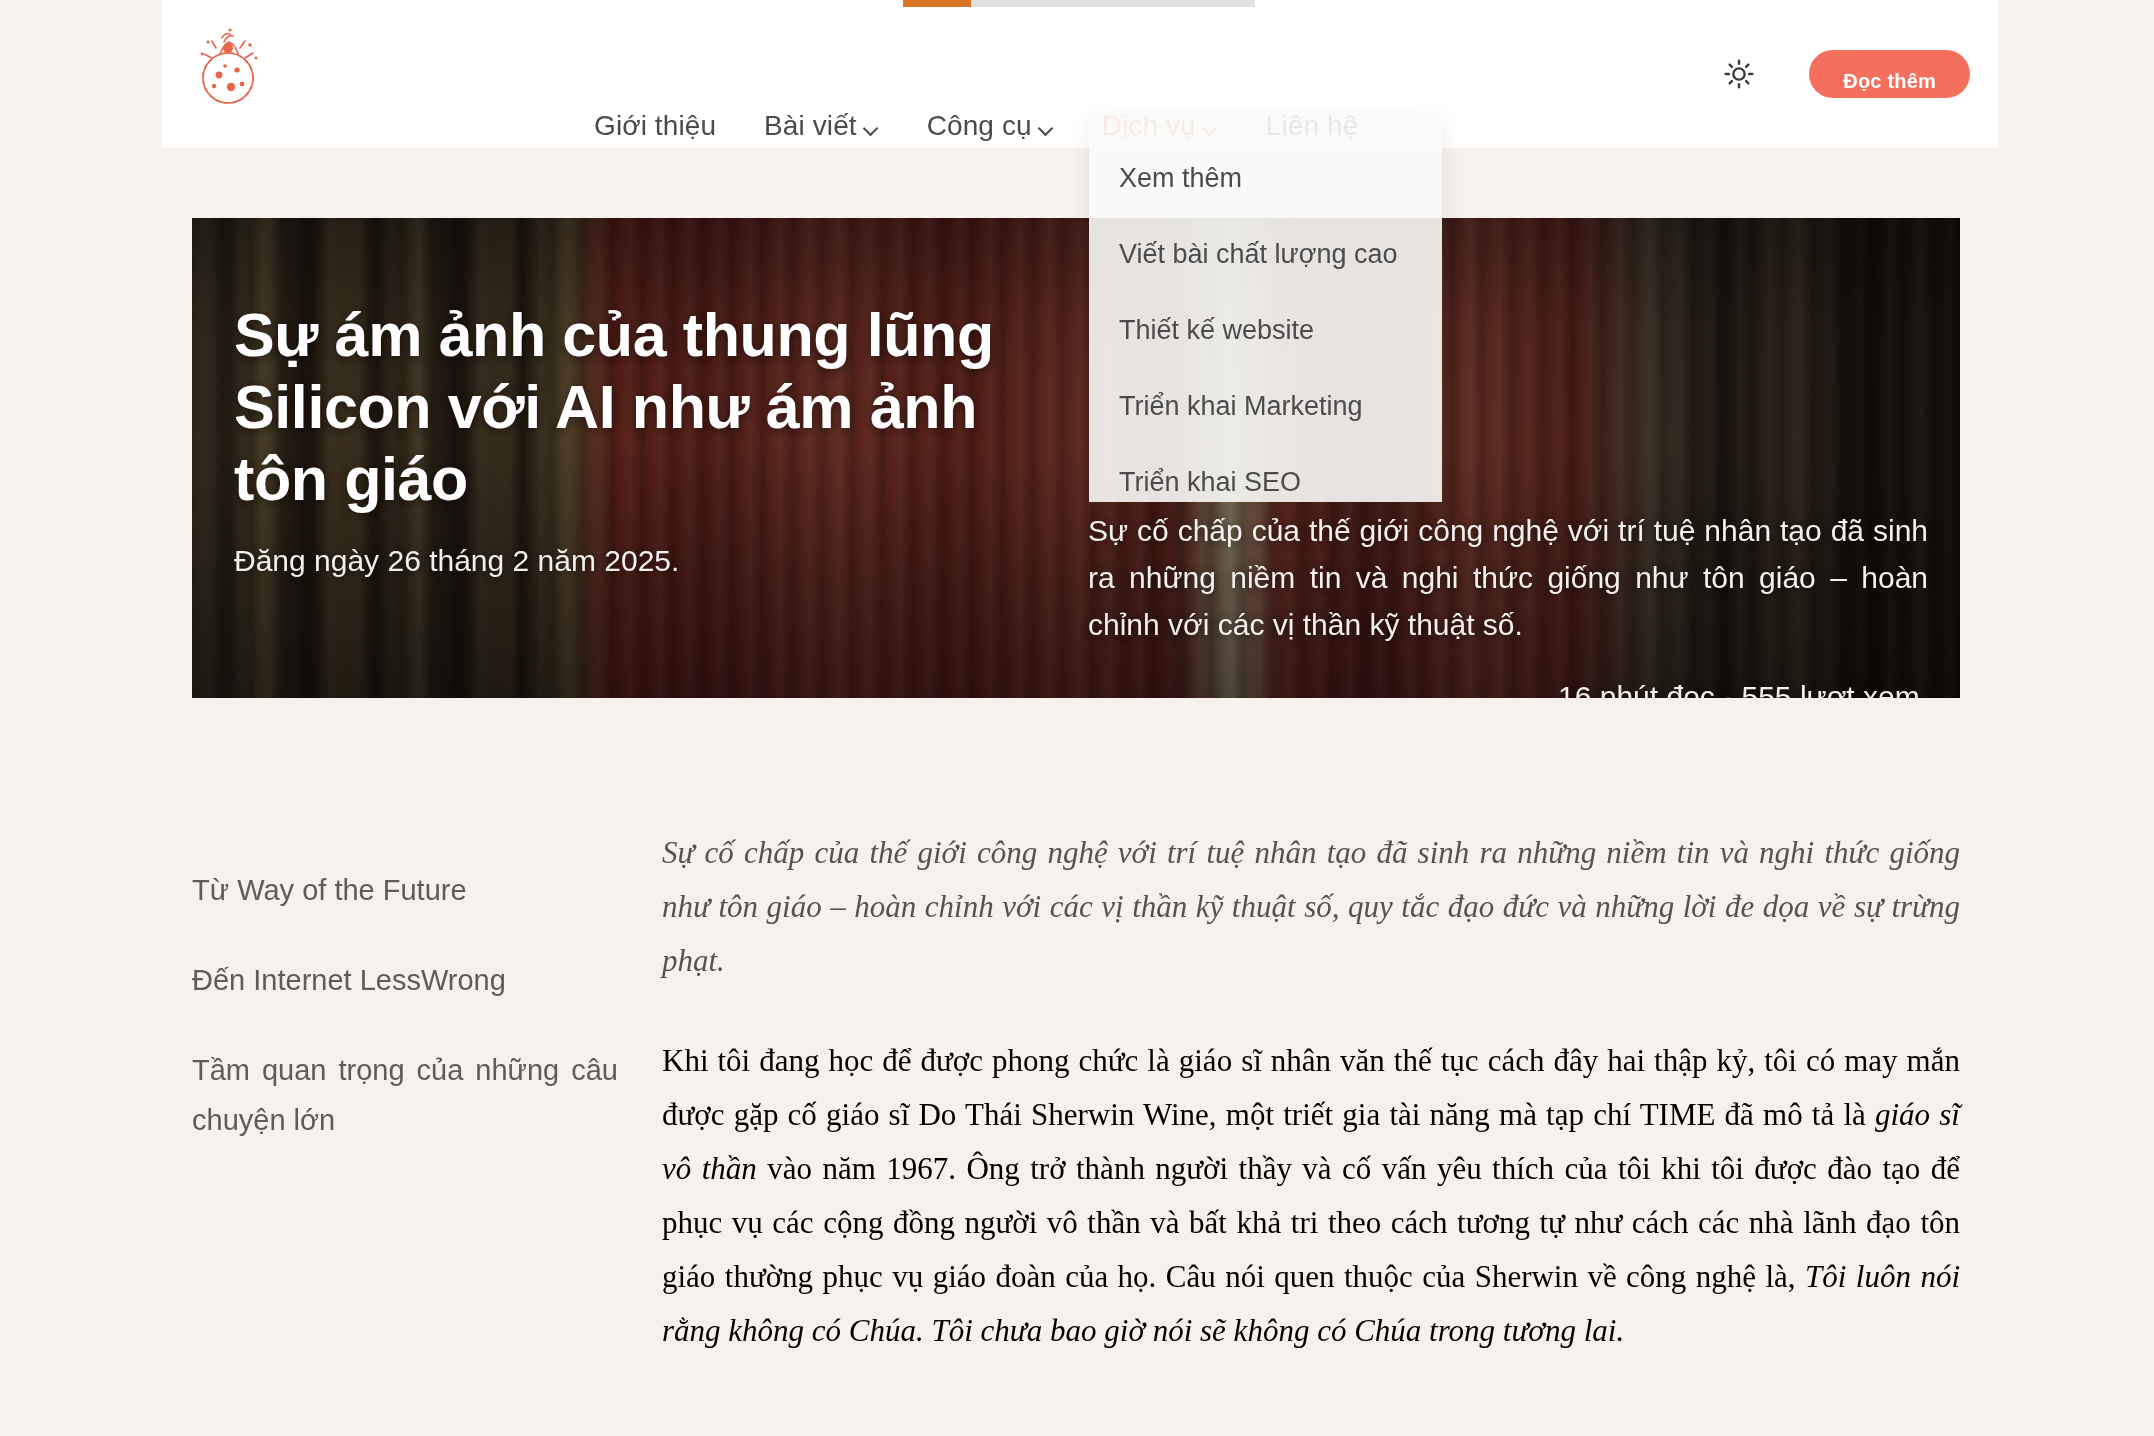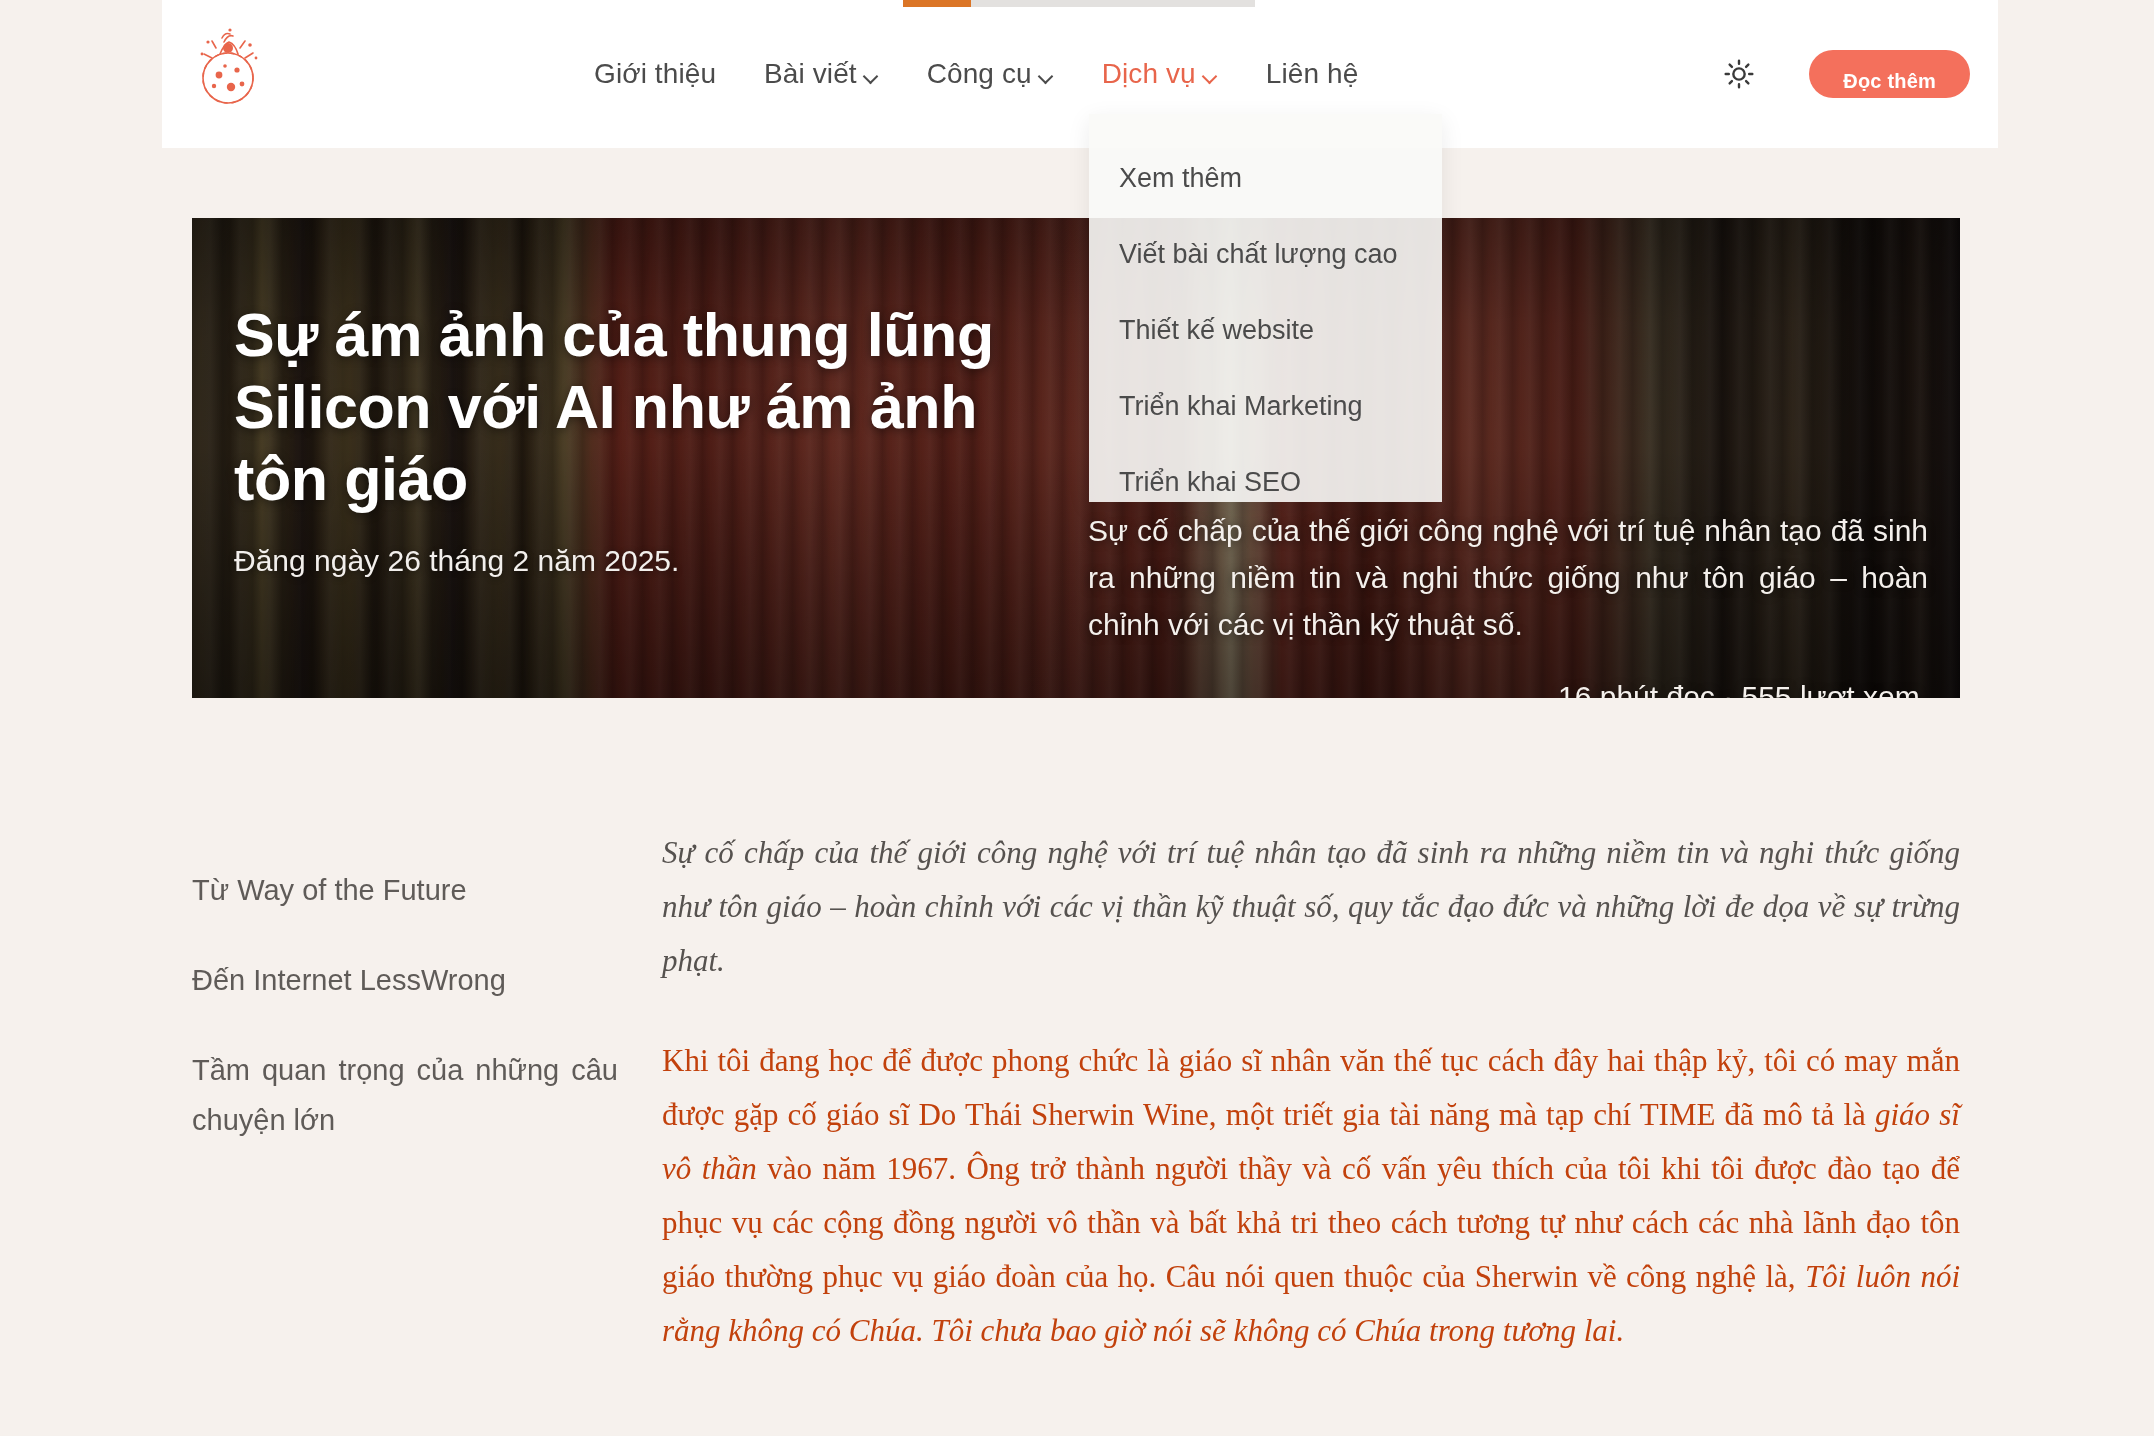--- a/index.html
+++ b/index.html
@@ -57,21 +57,21 @@
     height: 92px;
   }
   .logo svg { display: block; width: 78px; height: 92px; }
 
   .nav {
     position: absolute;
     left: 430px;
     top: 0;
     height: 148px;
     display: flex;
-    align-items: center;
+    align-items: flex-end;
     gap: 44px;
   }
   .nav-item {
     display: flex;
     align-items: center;
     gap: 7px;
     font-size: 28px;
     color: #4B4B4B;
     letter-spacing: 0.1px;
     cursor: pointer;
@@ -270,21 +270,21 @@
     line-height: 1.74;
     color: #56524F;
     font-style: italic;
     text-align: justify;
     font-family: "Liberation Serif", serif;
   }
   .body-p {
     margin-top: 46px;
     font-size: 31px;
     line-height: 1.74;
-    color: #c2410c;
+    color: #000000;
     text-align: justify;
     font-family: "Liberation Serif", serif;
   }
   .body-p em { font-style: italic; }
 </style>
 </head>
 <body>
 
 <div class="page">
 

